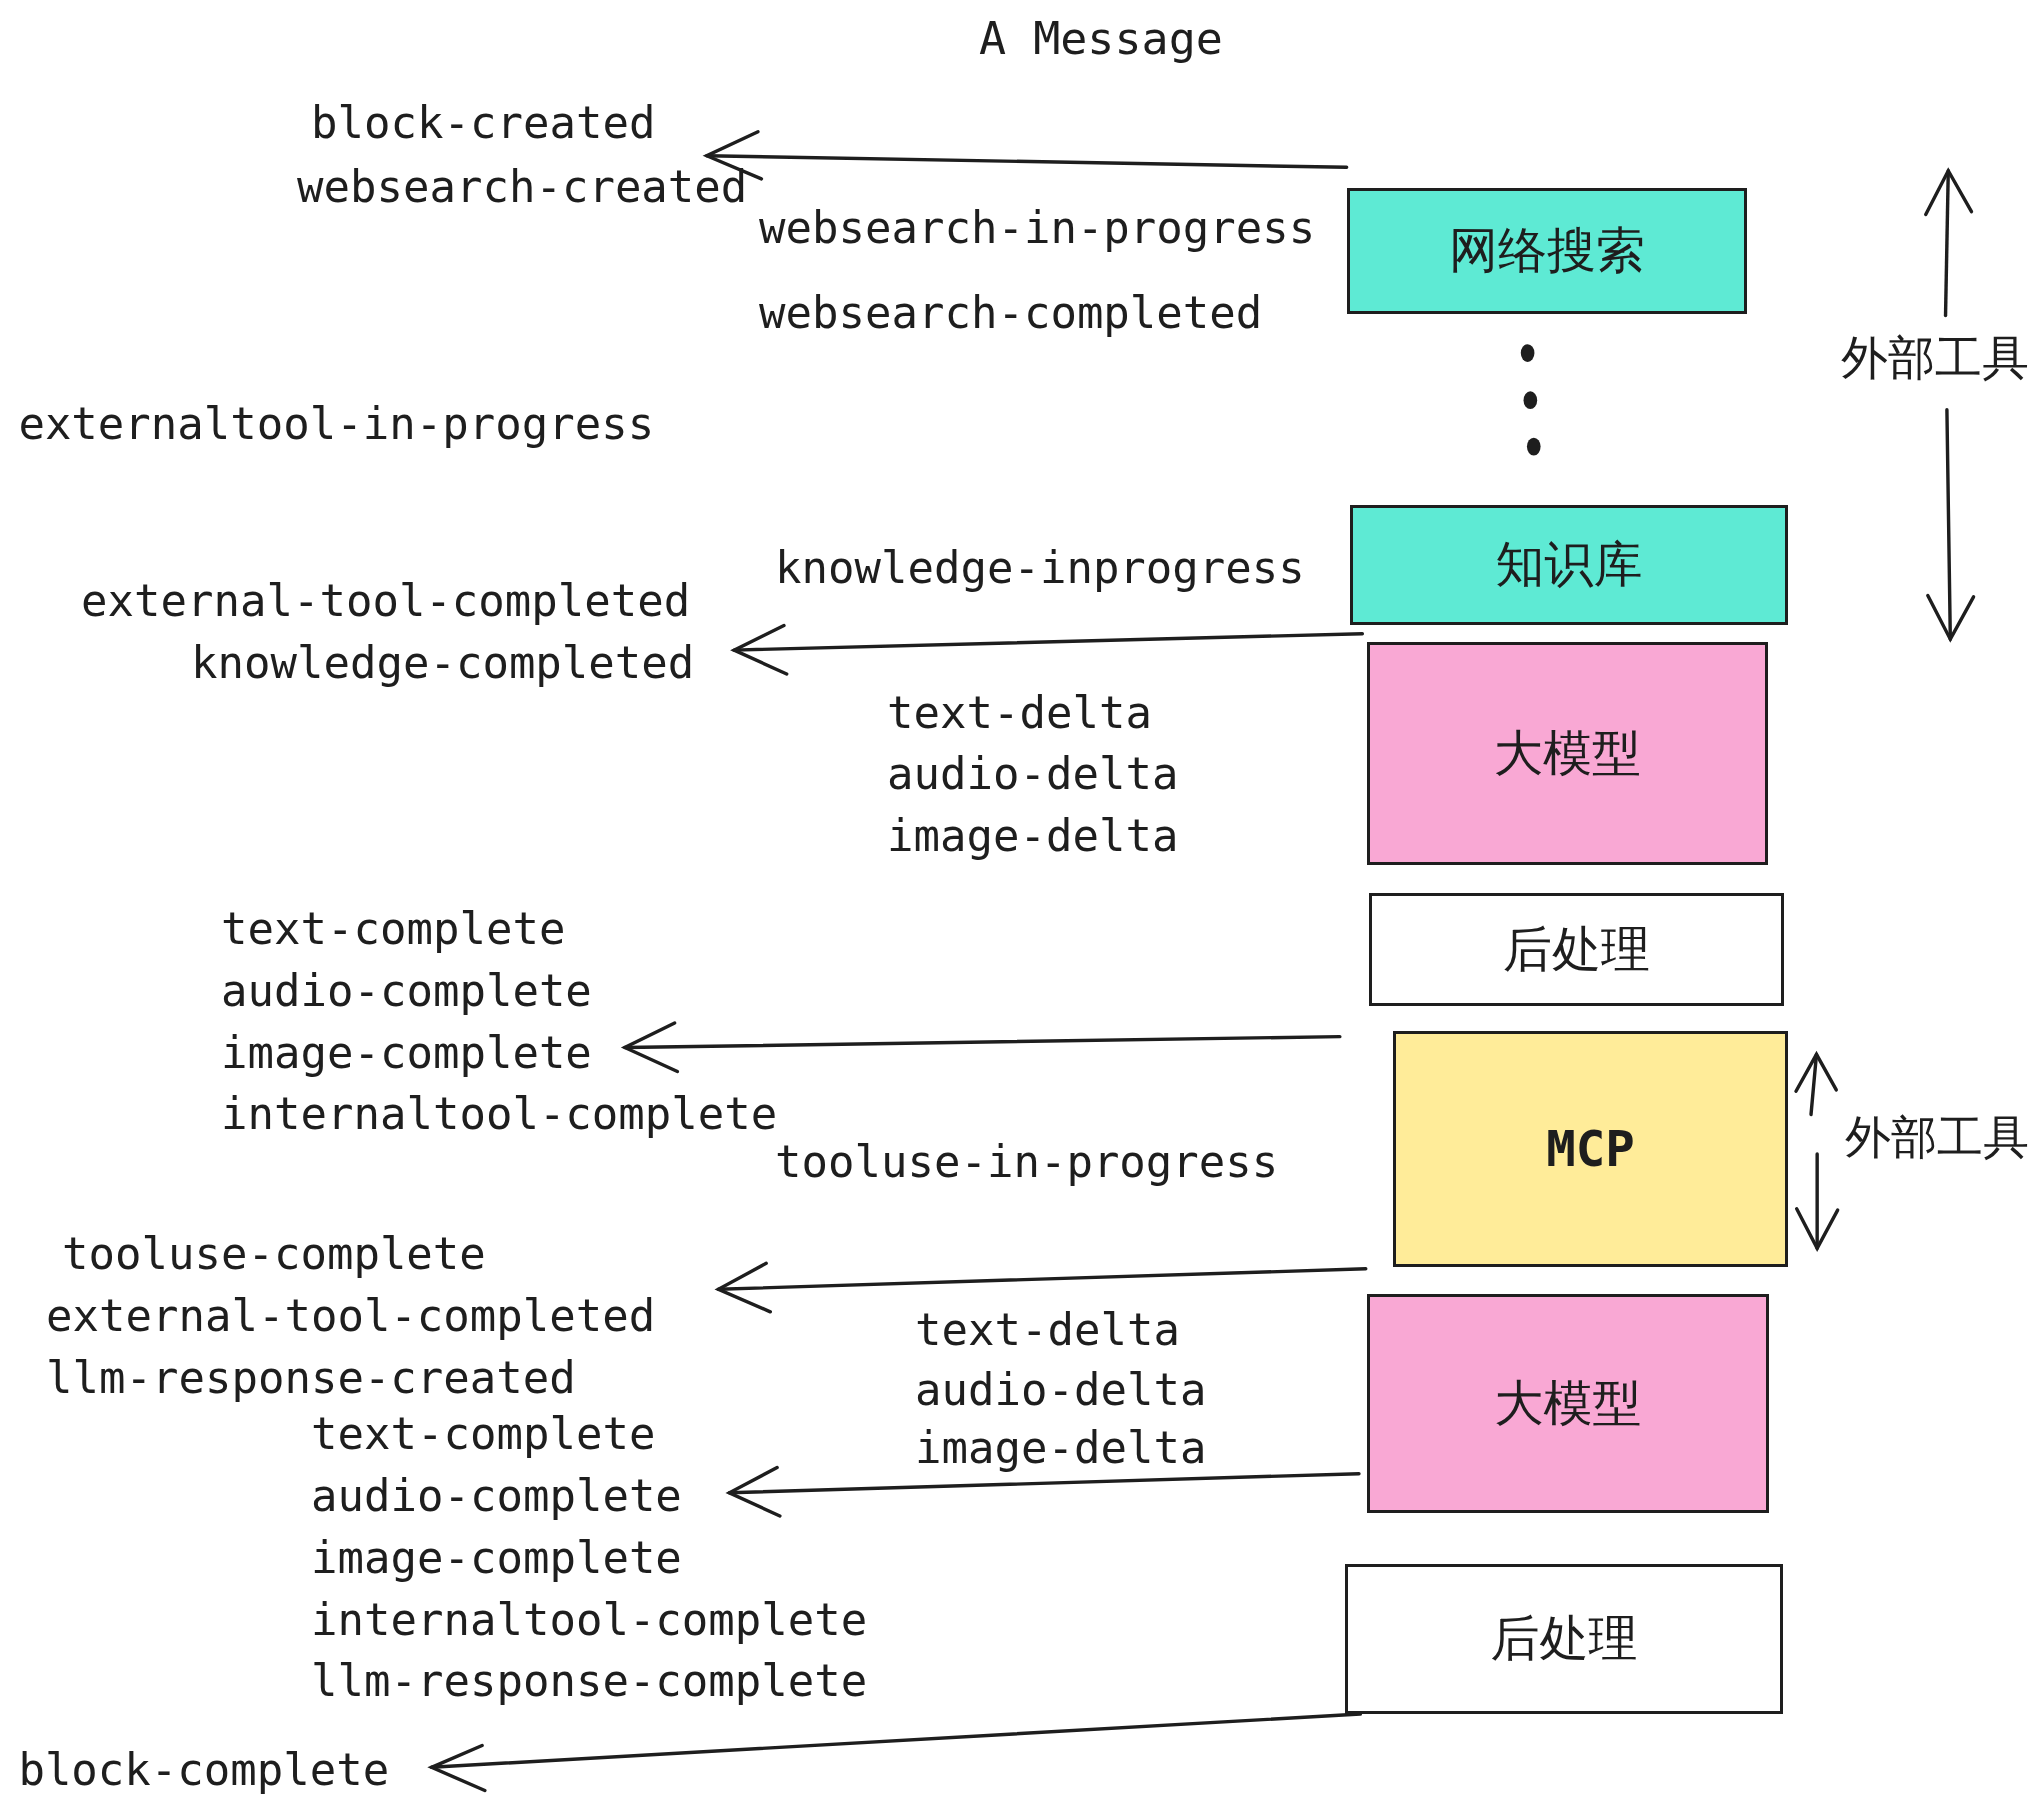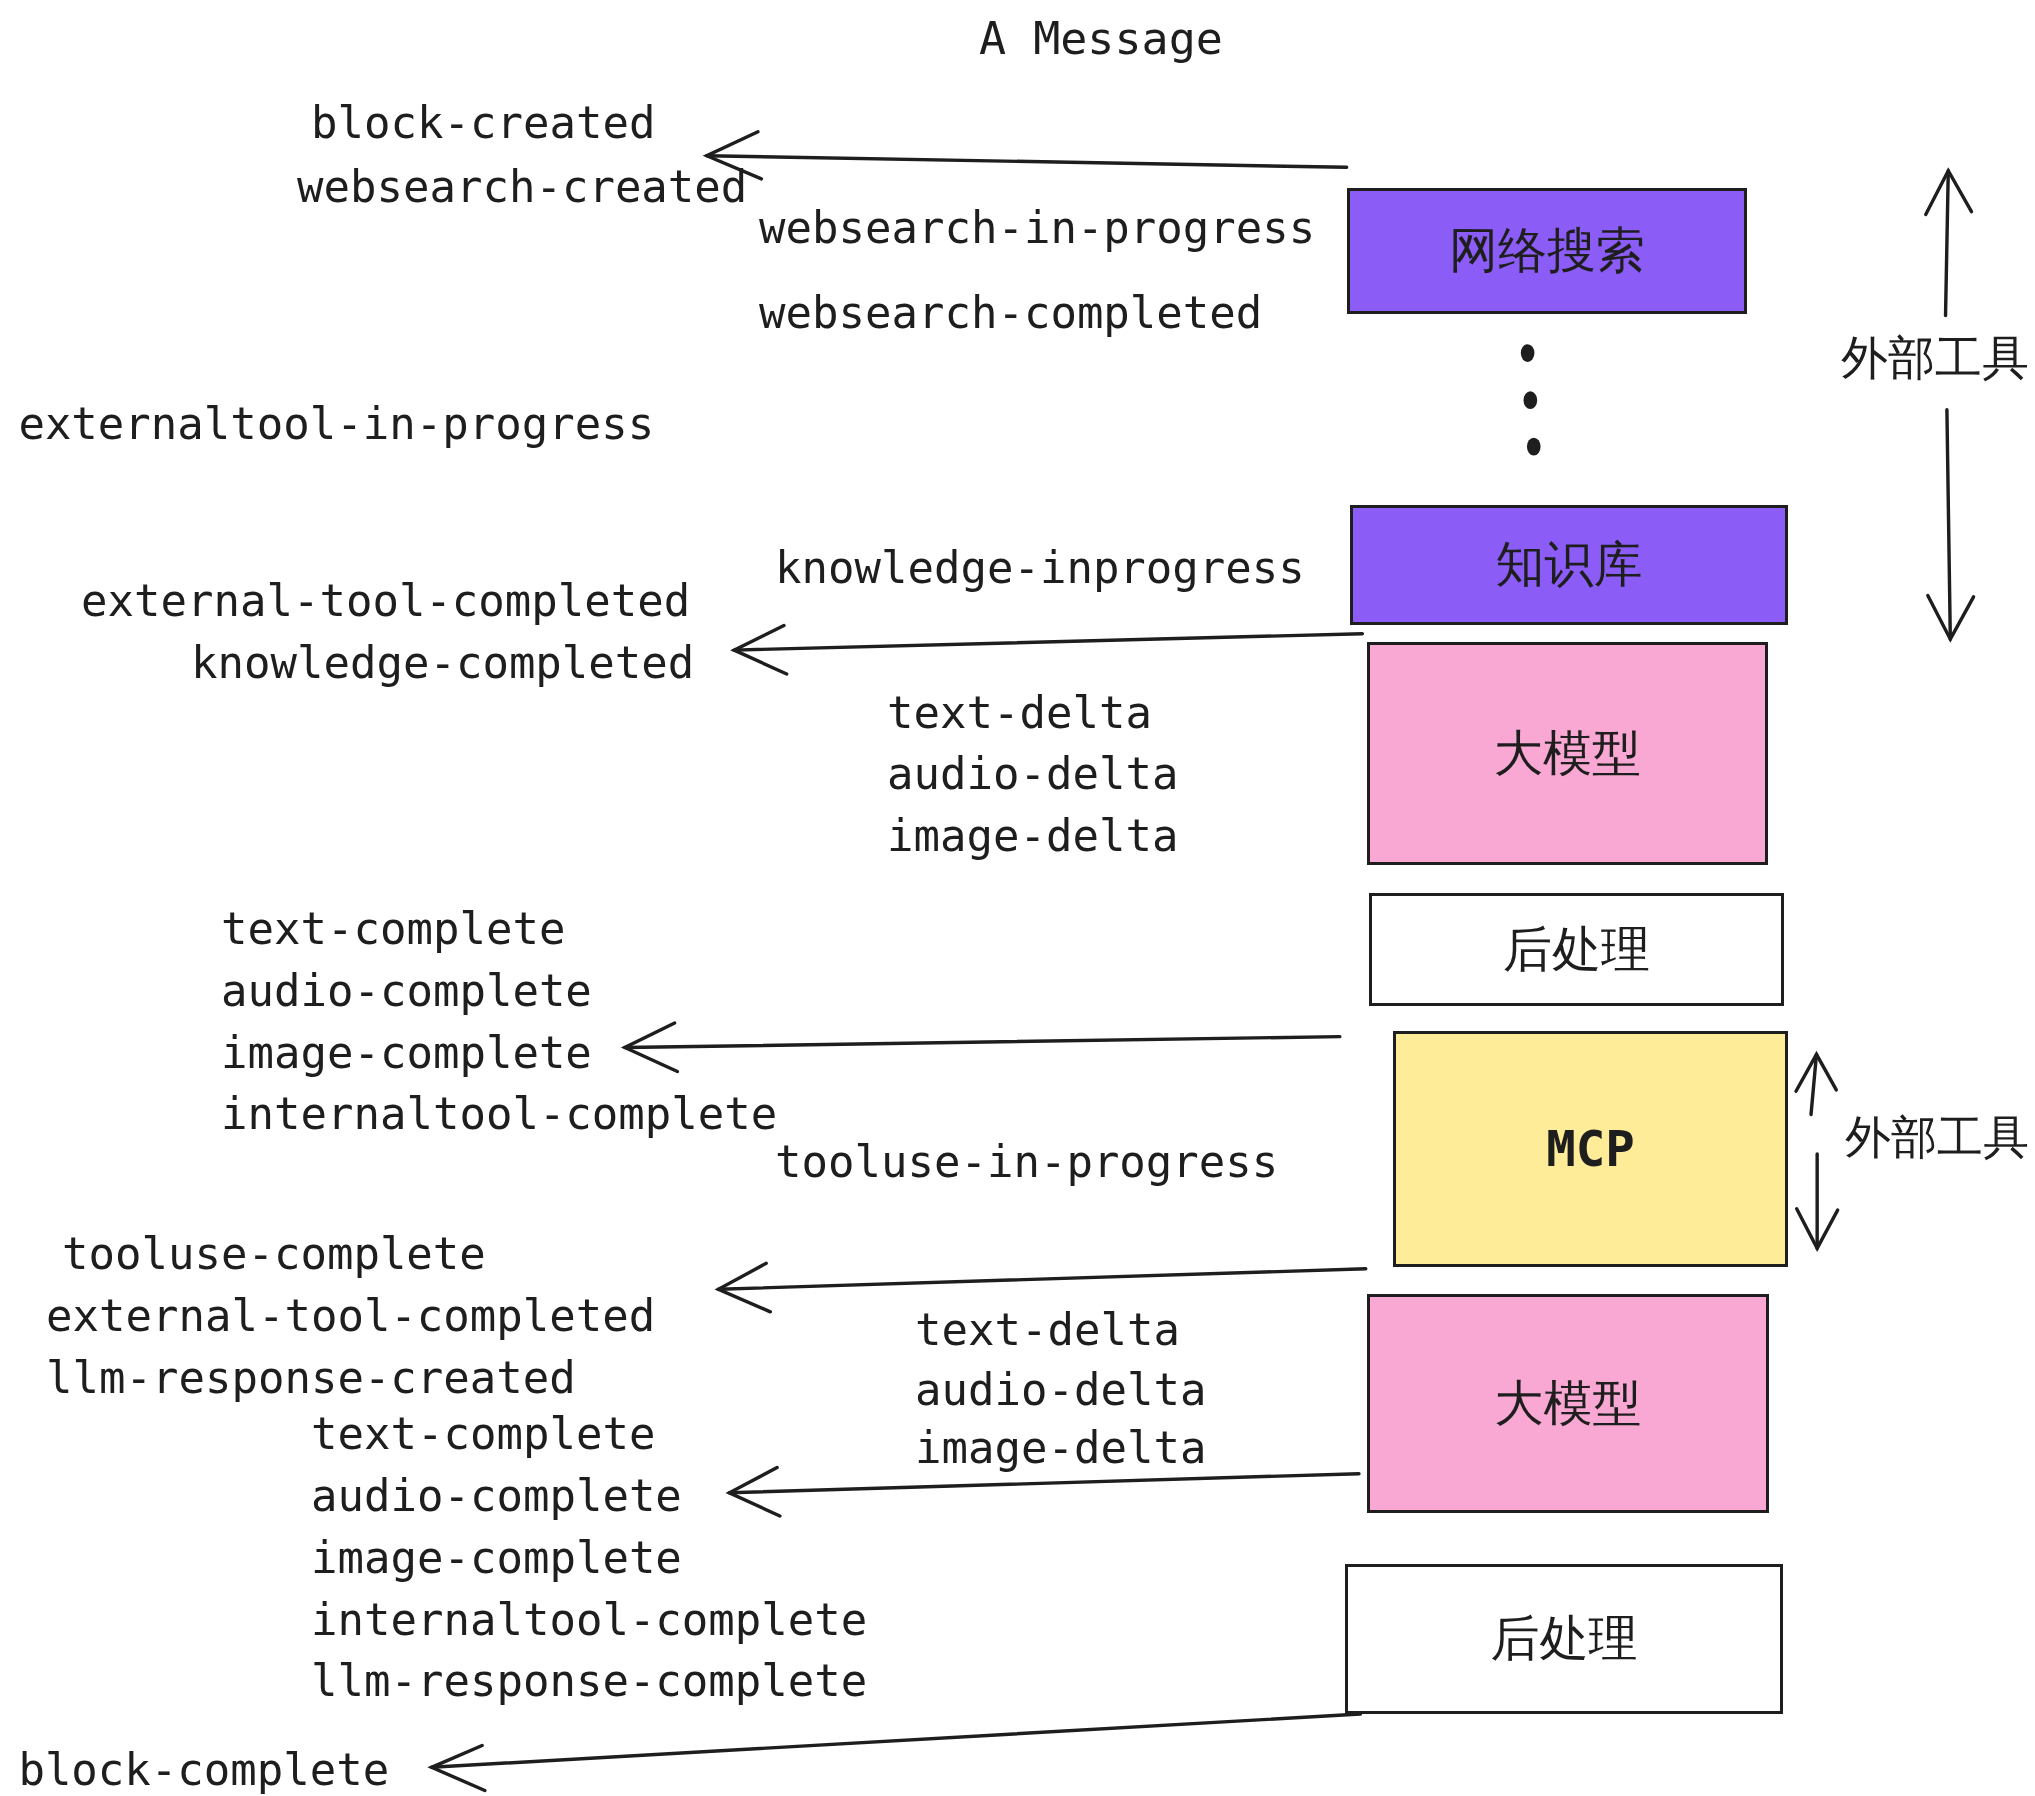--- a/index.html
+++ b/index.html
@@ -43,21 +43,21 @@
   .box span {
     font-family: "DejaVu Sans", "Liberation Sans", sans-serif;
     font-size: 49px;
     color: #1e1e1e;
     white-space: nowrap;
   }
   .box.mono span {
     font-family: "DejaVu Sans Mono", "Liberation Mono", monospace;
     font-weight: 600;
   }
-  .fill-pink   { background: #8b5cf6; }
+  .fill-pink   { background: #5eead4; }
   .fill-green  { background: #f9a8d4; }
   .fill-yellow { background: #ffec99; margin-left: 20px; }
   .fill-white  { background: #ffffff; }
   svg line, svg polyline { stroke: #1e1e1e; stroke-width: 5; fill: none; stroke-linecap: round; }
   svg ellipse { fill: #1e1e1e; }
 </style>
 </head>
 <body>
 
 <div class="canvas">

